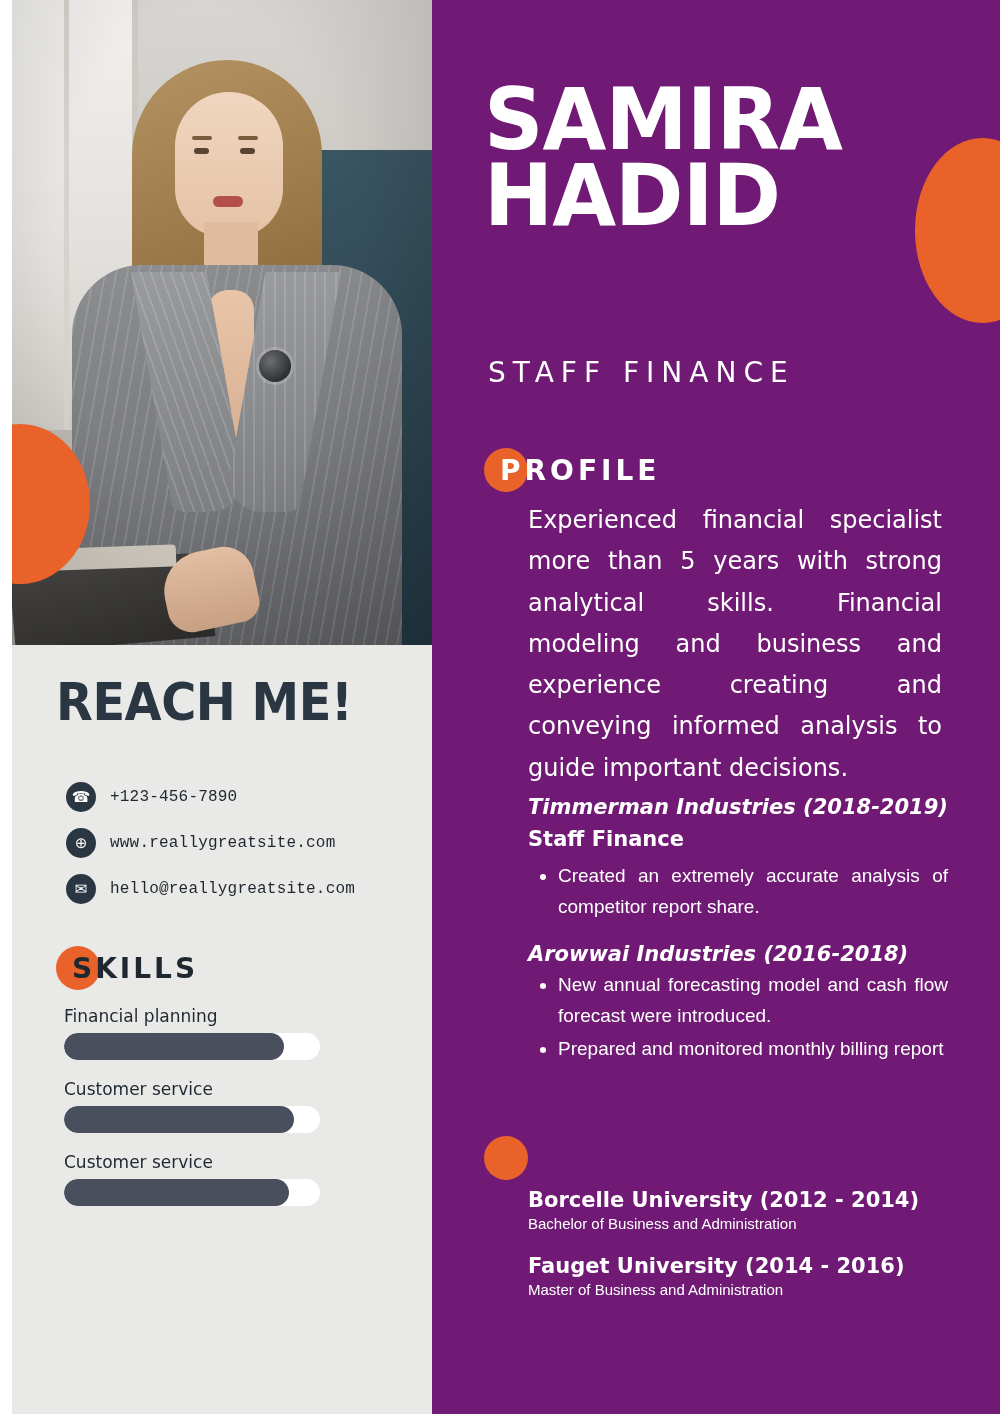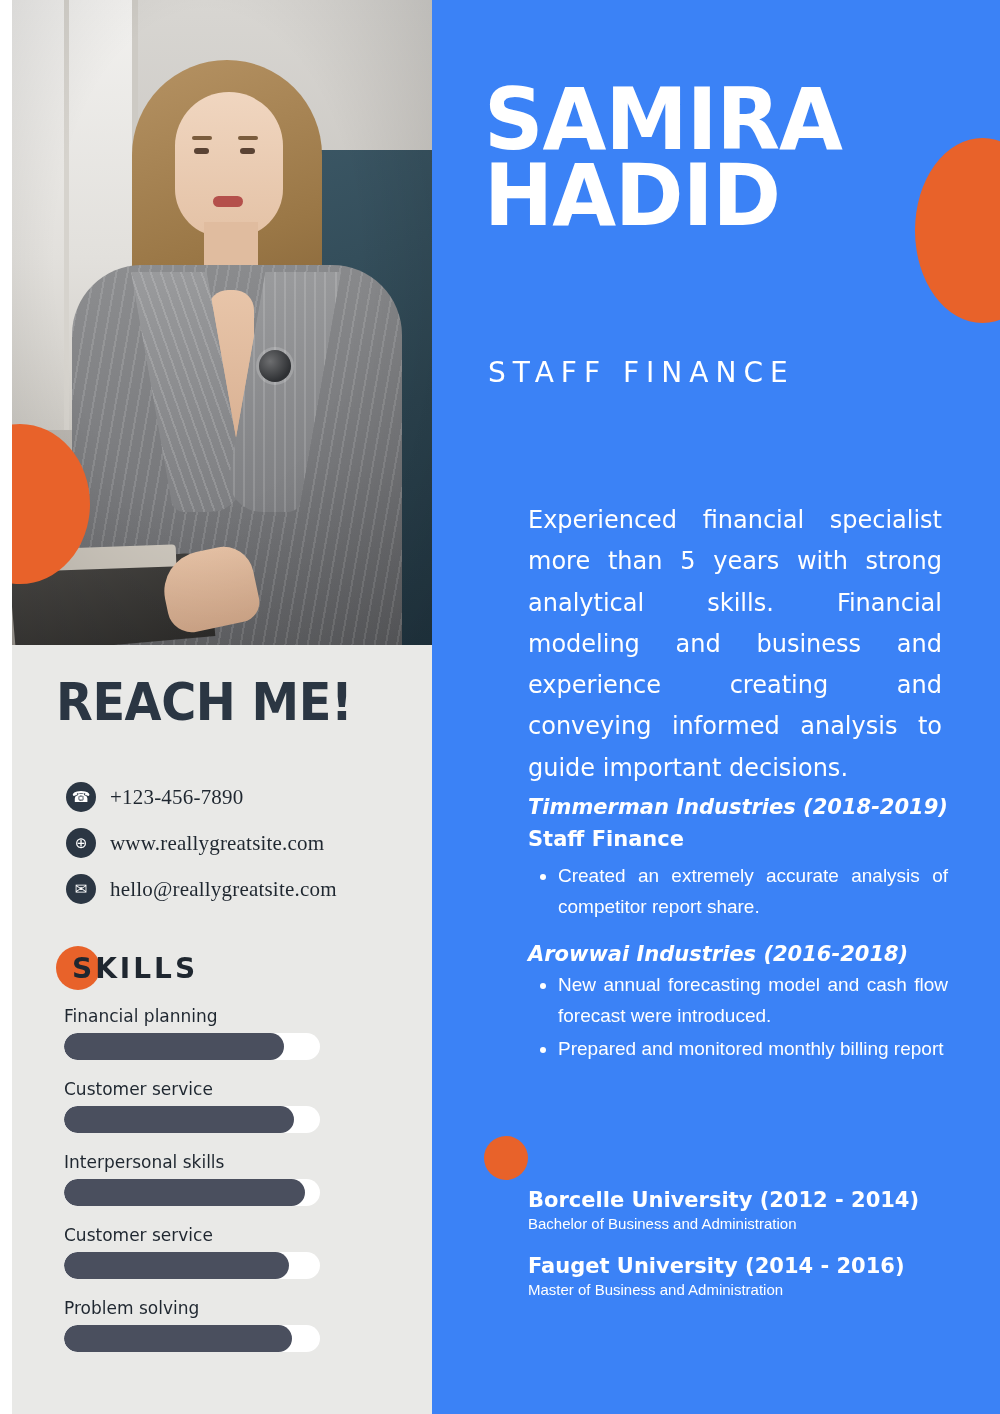--- a/index.html
+++ b/index.html
@@ -229,23 +229,23 @@
     background: #2b3643;
     color: #ffffff;
     display: flex;
     align-items: center;
     justify-content: center;
     font-size: 15px;
     flex: none;
     margin-right: 14px;
   }
   .contact-text {
-    font-size: 21px;
+    font-size: 16px;
     color: #1f2730;
-    font-family: Liberation Serif, serif;
+    font-family: Liberation Mono, monospace;
     letter-spacing: 0.2px;
   }
 
   .skills-head {
     position: absolute;
     left: 44px;
     top: 946px;
     display: flex;
     align-items: center;
   }
@@ -290,21 +290,21 @@
     border-radius: 14px;
   }
 
   
   .right-col {
     position: absolute;
     left: 432px;
     top: 0;
     width: 568px;
     height: 1414px;
-    background: #3b82f6;
+    background: #701a75;
     overflow: hidden;
   }
   .name {
     position: absolute;
     left: 52px;
     top: 82px;
     color: #ffffff;
     font-family: "DejaVu Sans", sans-serif;
     font-weight: 700;
     font-size: 86px;
@@ -468,49 +468,41 @@
           <div class="skill-fill" style="width: 86%;"></div>
         </div>
       </div>
       <div class="skill-item">
         <div class="skill-label">Customer service</div>
         <div class="skill-bar">
           <div class="skill-fill" style="width: 90%;"></div>
         </div>
       </div>
       <div class="skill-item">
-        <div class="skill-label">Interpersonal skills</div>
-        <div class="skill-bar">
-          <div class="skill-fill" style="width: 94%;"></div>
-        </div>
-      </div>
-      <div class="skill-item">
         <div class="skill-label">Customer service</div>
         <div class="skill-bar">
           <div class="skill-fill" style="width: 88%;"></div>
         </div>
       </div>
-      <div class="skill-item">
-        <div class="skill-label">Problem solving</div>
-        <div class="skill-bar">
-          <div class="skill-fill" style="width: 89%;"></div>
-        </div>
-      </div>
     </div>
   </div>
 
   <div class="right-col">
     <div class="circle-right"></div>
 
     <div class="name">
       <div>SAMIRA</div>
       <div>HADID</div>
     </div>
     <div class="role">STAFF FINANCE</div>
 
+    <div class="r-section-head" style="left:52px; top:448px;">
+      <div class="r-dot"></div>
+      <div class="r-title">PROFILE</div>
+    </div>
     <div class="profile-text">Experienced financial specialist more than 5 years with strong analytical skills. Financial modeling and business and experience creating and conveying informed analysis to guide important decisions.</div>
 
 
     <div class="work-body">
       <div class="job-block">
         <div class="job-title">Timmerman Industries (2018-2019)</div>
         <div class="job-sub">Staff Finance</div>
         <ul class="job-points">
           <li>Created an extremely accurate analysis of competitor report share.</li>
         </ul>

